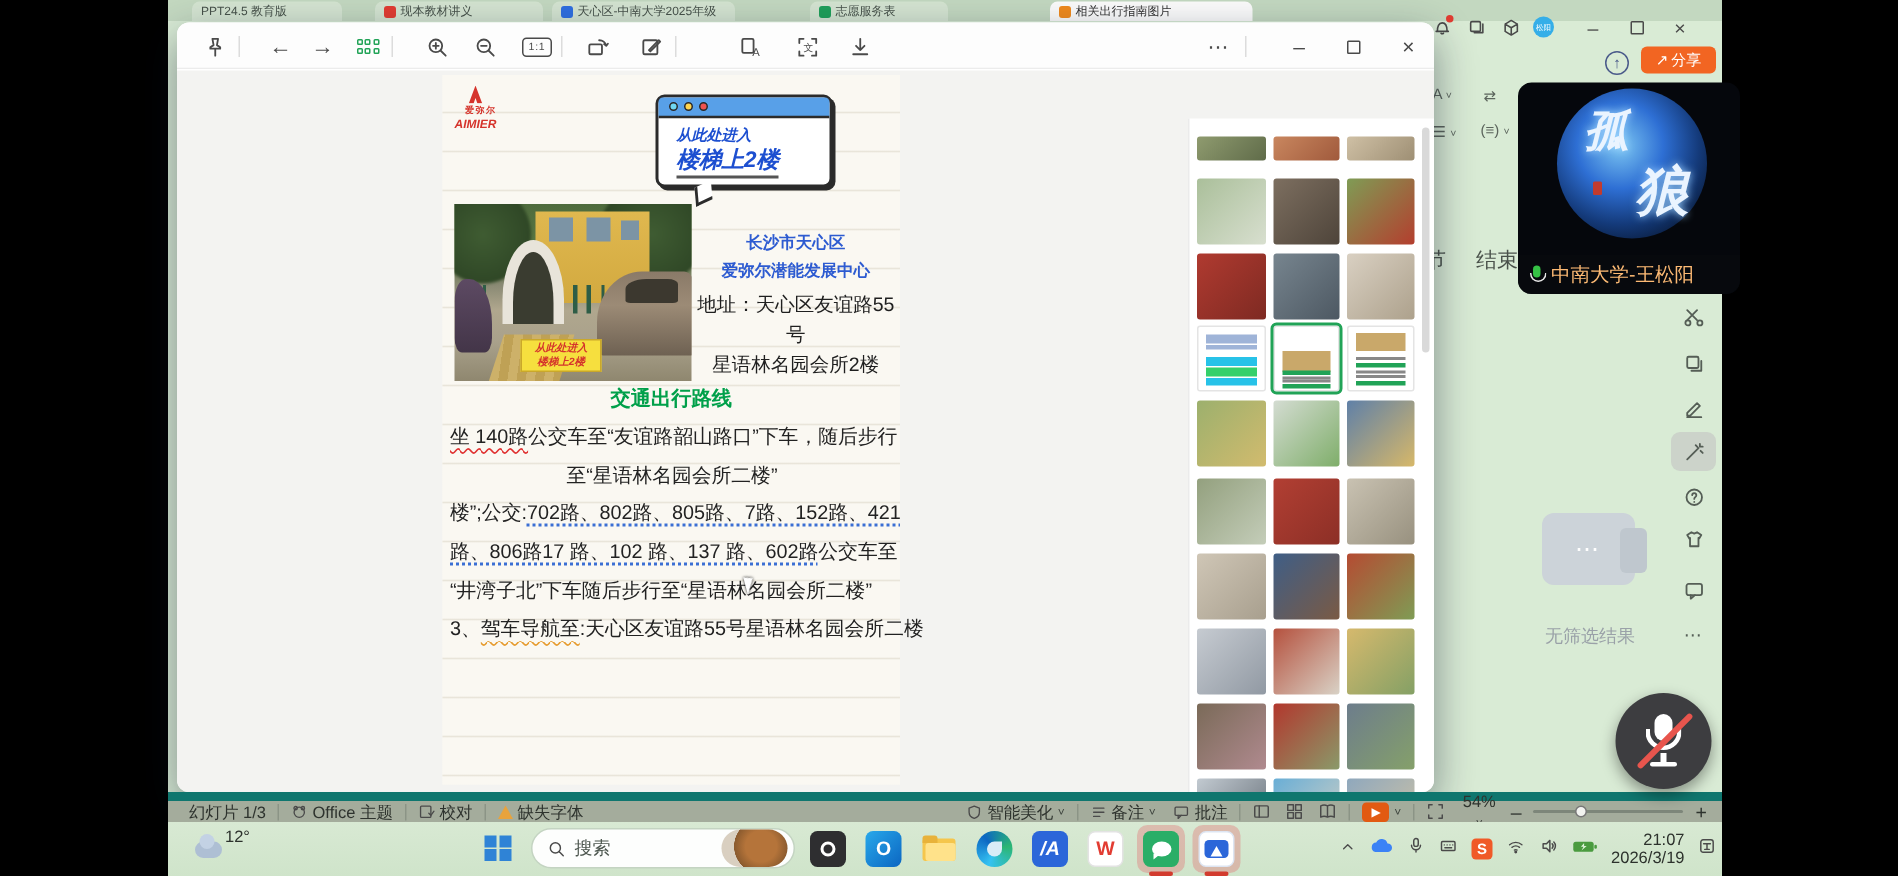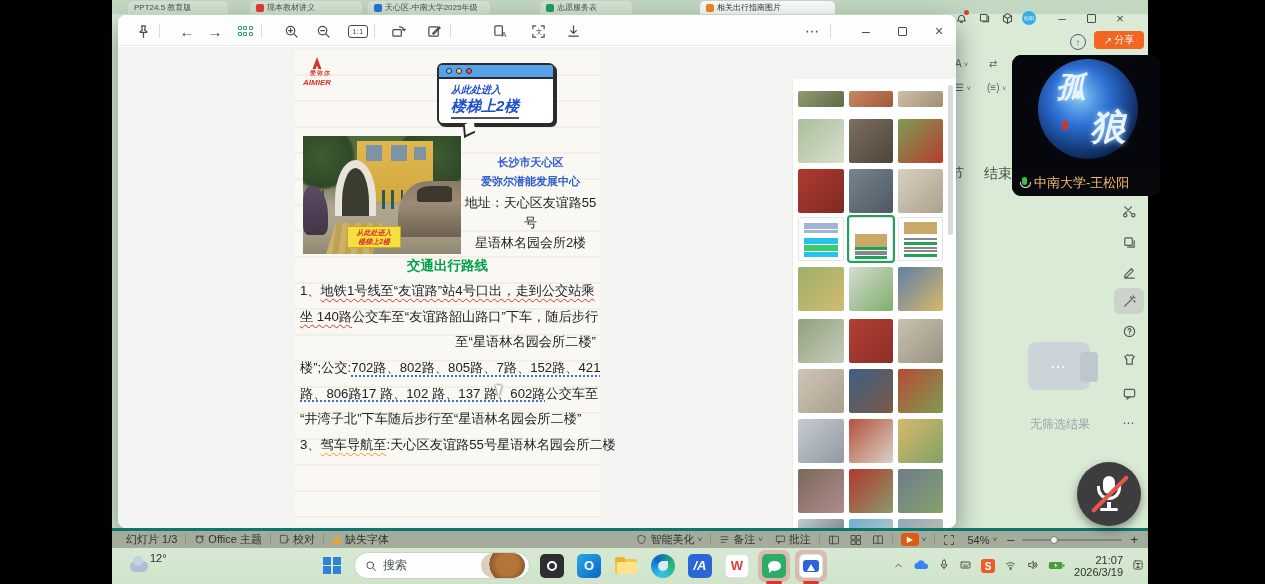--- a/index.html
+++ b/index.html
@@ -76,35 +76,35 @@
     background:repeating-linear-gradient(80deg,#cdb169 0 6px,#bfa155 6px 12px); transform:skewX(-18deg); }
   .ph-label { position:absolute; background:#f6df3e; border:1px solid #caa82a;
     color:#d5342c; font-weight:bold; font-size:7px; line-height:1.3; text-align:center; font-style:italic; }
 
   .org-blue { color:#2d5bd1; font-weight:bold; font-size:11px; line-height:19px; text-align:center; }
   .addr-black { color:#1f1f1f; font-size:13px; line-height:20px; text-align:center; }
   .sec-green { color:#00a04a; font-weight:bold; font-size:13.5px; text-align:center; }
 
   .routes { font-size:13.2px; color:#222; line-height:25.7px; }
   .rl { height:25.7px; white-space:nowrap; text-align:justify; }
-  .rl.center { text-align:right; }
+  .rl.center { text-align:center; }
   .rl span.u-red { text-decoration:underline wavy #e03030 1px; text-underline-offset:3px; }
   .rl span.u-blue { text-decoration:underline dotted #3b6fd4 1.5px; text-underline-offset:3px; }
   .rl span.u-orange { text-decoration:underline wavy #e69b2e 1px; text-underline-offset:3px; }
 
   
   .thumb-panel { position:absolute; left:674px; top:32px; width:164px; height:481px;
     background:#fff; border-left:1px solid #ebebeb; }
   .thumb { position:absolute; border-radius:2px; }
   .thumb.sel { outline:2px solid #21a357; outline-offset:0; }
   .scrollbar { position:absolute; width:5px; border-radius:3px; background:#d9d9d9; }
 
   
   .statusbar { left:112px; top:528px; width:1036px; height:20px; background:#a4ac9c;
-    border-top:3px solid #0f766e; display:flex; align-items:center; font-size:11px; color:#2e332e; }
+    border-top:6px solid #0f766e; display:flex; align-items:center; font-size:11px; color:#2e332e; }
   .sb-item { display:flex; align-items:center; gap:3px; white-space:nowrap; }
   .sb-sep { width:1px; height:11px; background:#8b9486; margin:0 8px; }
   .sb-chev { font-size:8px; color:#3c423c; }
   .play-btn { width:18px; height:13px; background:#e25a12; border-radius:3px; color:#fff;
     font-size:8px; display:flex; align-items:center; justify-content:center; }
   .zoom-slider { width:100px; height:2px; background:#7d867a; border-radius:1px; position:relative; }
   .zoom-dot { position:absolute; left:28px; top:-3px; width:8px; height:8px; border-radius:50%; background:#f2f3f0; border:1px solid #777; }
 
   
   .taskbar { left:112px; top:548px; width:1036px; height:36px;
@@ -417,21 +417,20 @@
         <div class="abs" style="left:166px;top:103px;width:139px;">
           <div class="org-blue">长沙市天心区</div>
           <div class="org-blue">爱弥尔潜能发展中心</div>
           <div class="addr-black" style="margin-top:2px;">地址：天心区友谊路55号</div>
           <div class="addr-black">星语林名园会所2楼</div>
         </div>
 
         <div class="abs sec-green" style="left:0;top:207px;width:100%;">交通出行路线</div>
 
         <div class="abs routes" style="left:5px;top:228px;width:296px;">
-            <div class="rl"><span>1、</span><span class="u-red">地铁1号线至“友谊路”站4号口出，走到公交站乘</span></div>
             <div class="rl"><span class="u-red">坐 140路</span><span>公交车至“友谊路韶山路口”下车，随后步行</span></div>
             <div class="rl center"><span>至“星语林名园会所二楼”</span></div>
             <div class="rl"><span>楼”;公交:</span><span class="u-blue">702路、802路、805路、7路、152路、421</span></div>
             <div class="rl"><span class="u-blue">路、806路17 路、102 路、137 路、602路</span><span>公交车至</span></div>
             <div class="rl"><span>“井湾子北”下车随后步行至“星语林名园会所二楼”</span></div>
             <div class="rl"><span>3、</span><span class="u-orange">驾车导航至</span><span>:天心区友谊路55号星语林名园会所二楼</span></div>
           </div>
 
         <div class="abs cursor-arrow" style="left:202px;top:334px;"></div>
       </div>
@@ -567,21 +566,21 @@
       <div class="sb-item">
           <span class="play-btn">▶</span>
           <span class="sb-chev">˅</span>
         </div>
       <div class="sb-sep"></div>
       <div class="sb-item">
           <svg class="lic" width="12" height="12" viewBox="0 0 16 16">
             <path d="M2 5V2h3M11 2h3v3M14 11v3h-3M5 14H2v-3"></path>
           </svg>
         </div>
-      <div class="sb-item" style="margin-left:12px;">
+      <div class="sb-item" style="margin-left:12px;flex-direction:column;">
           <span>54%</span>
           <span class="sb-chev">˅</span>
         </div>
       <div class="sb-item" style="margin-left:10px;font-size:13px;">–</div>
       <div class="zoom-slider" style="margin-left:8px;">
           <div class="zoom-dot"></div>
         </div>
       <div class="sb-item" style="margin:0 10px 0 8px;font-size:13px;">+</div>
     </div>
   </div>

